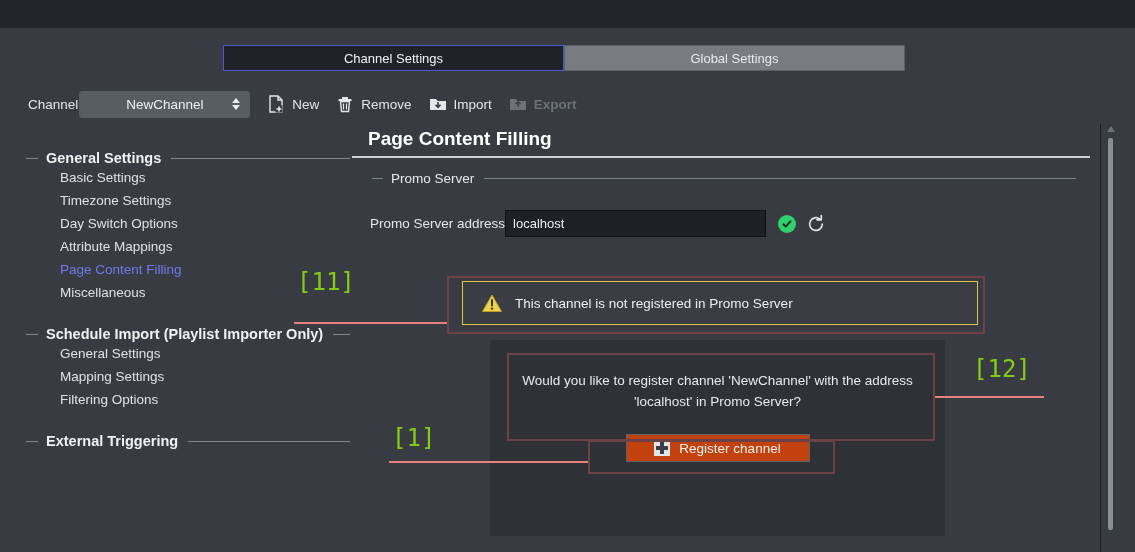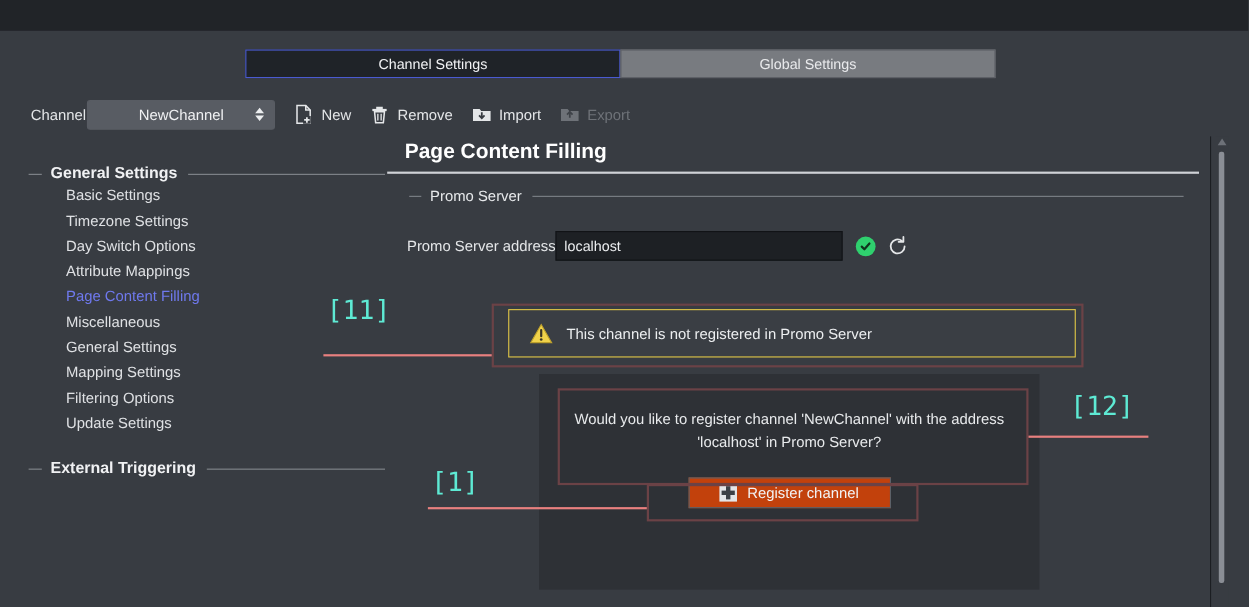--- a/index.html
+++ b/index.html
@@ -75,21 +75,21 @@
   }
   .spin i.up { border-bottom: 5px solid #eceef0; }
   .spin i.dn { border-top: 5px solid #eceef0; }
 
   .tool {
     display: flex; align-items: center;
     margin-left: 16px;
     font-size: 13.5px; color: #e4e6e8;
     cursor: pointer;
   }
-  .tool.disabled { color: #6e7278; cursor: default; }
+  .tool.disabled { color: #6e7278; cursor: default; font-weight: bold; }
   .tool .ico { width: 20px; height: 20px; margin-right: 6px; display:block; }
 
   
   .sidebar {
     position: absolute; left: 0; top: 140px;
     width: 350px; height: 412px;
     overflow: hidden;
   }
   .group-head {
     display: flex; align-items: center;
@@ -209,21 +209,21 @@
   .plus-ico::after  { top: 6px; left: 2px; height: 4px; width: 12px; }
 
   
   .anno-box {
     position: absolute;
     border: 2px solid #6b4246;
     pointer-events: none;
   }
   .anno-label {
     position: absolute;
-    color: #5eead4;
+    color: #84cc16;
     font-family: "DejaVu Sans Mono", monospace;
     font-size: 24px;
     pointer-events: none;
   }
   .anno-line {
     position: absolute;
     height: 2px; background: #e8807f;
     pointer-events: none;
   }
 
@@ -317,24 +317,28 @@
       <span>General Settings</span>
       <span class="rule"></span>
     </div>
     <div class="nav-item">Basic Settings</div>
     <div class="nav-item">Timezone Settings</div>
     <div class="nav-item">Day Switch Options</div>
     <div class="nav-item">Attribute Mappings</div>
     <div class="nav-item active">Page Content Filling</div>
     <div class="nav-item">Miscellaneous</div>
 
+    <div class="group-head" style="margin-top:22px">
+      <span class="dash"></span>
+      <span>Schedule Import (Playlist Importer Only)</span>
+      <span class="rule"></span>
+    </div>
     <div class="nav-item">General Settings</div>
     <div class="nav-item">Mapping Settings</div>
     <div class="nav-item">Filtering Options</div>
-    <div class="nav-item">Update Settings</div>
 
     <div class="group-head" style="margin-top:22px">
       <span class="dash"></span>
       <span>External Triggering</span>
       <span class="rule"></span>
     </div>
   </div>
 
   <div class="main">
     <div class="page-title">Page Content Filling</div>

